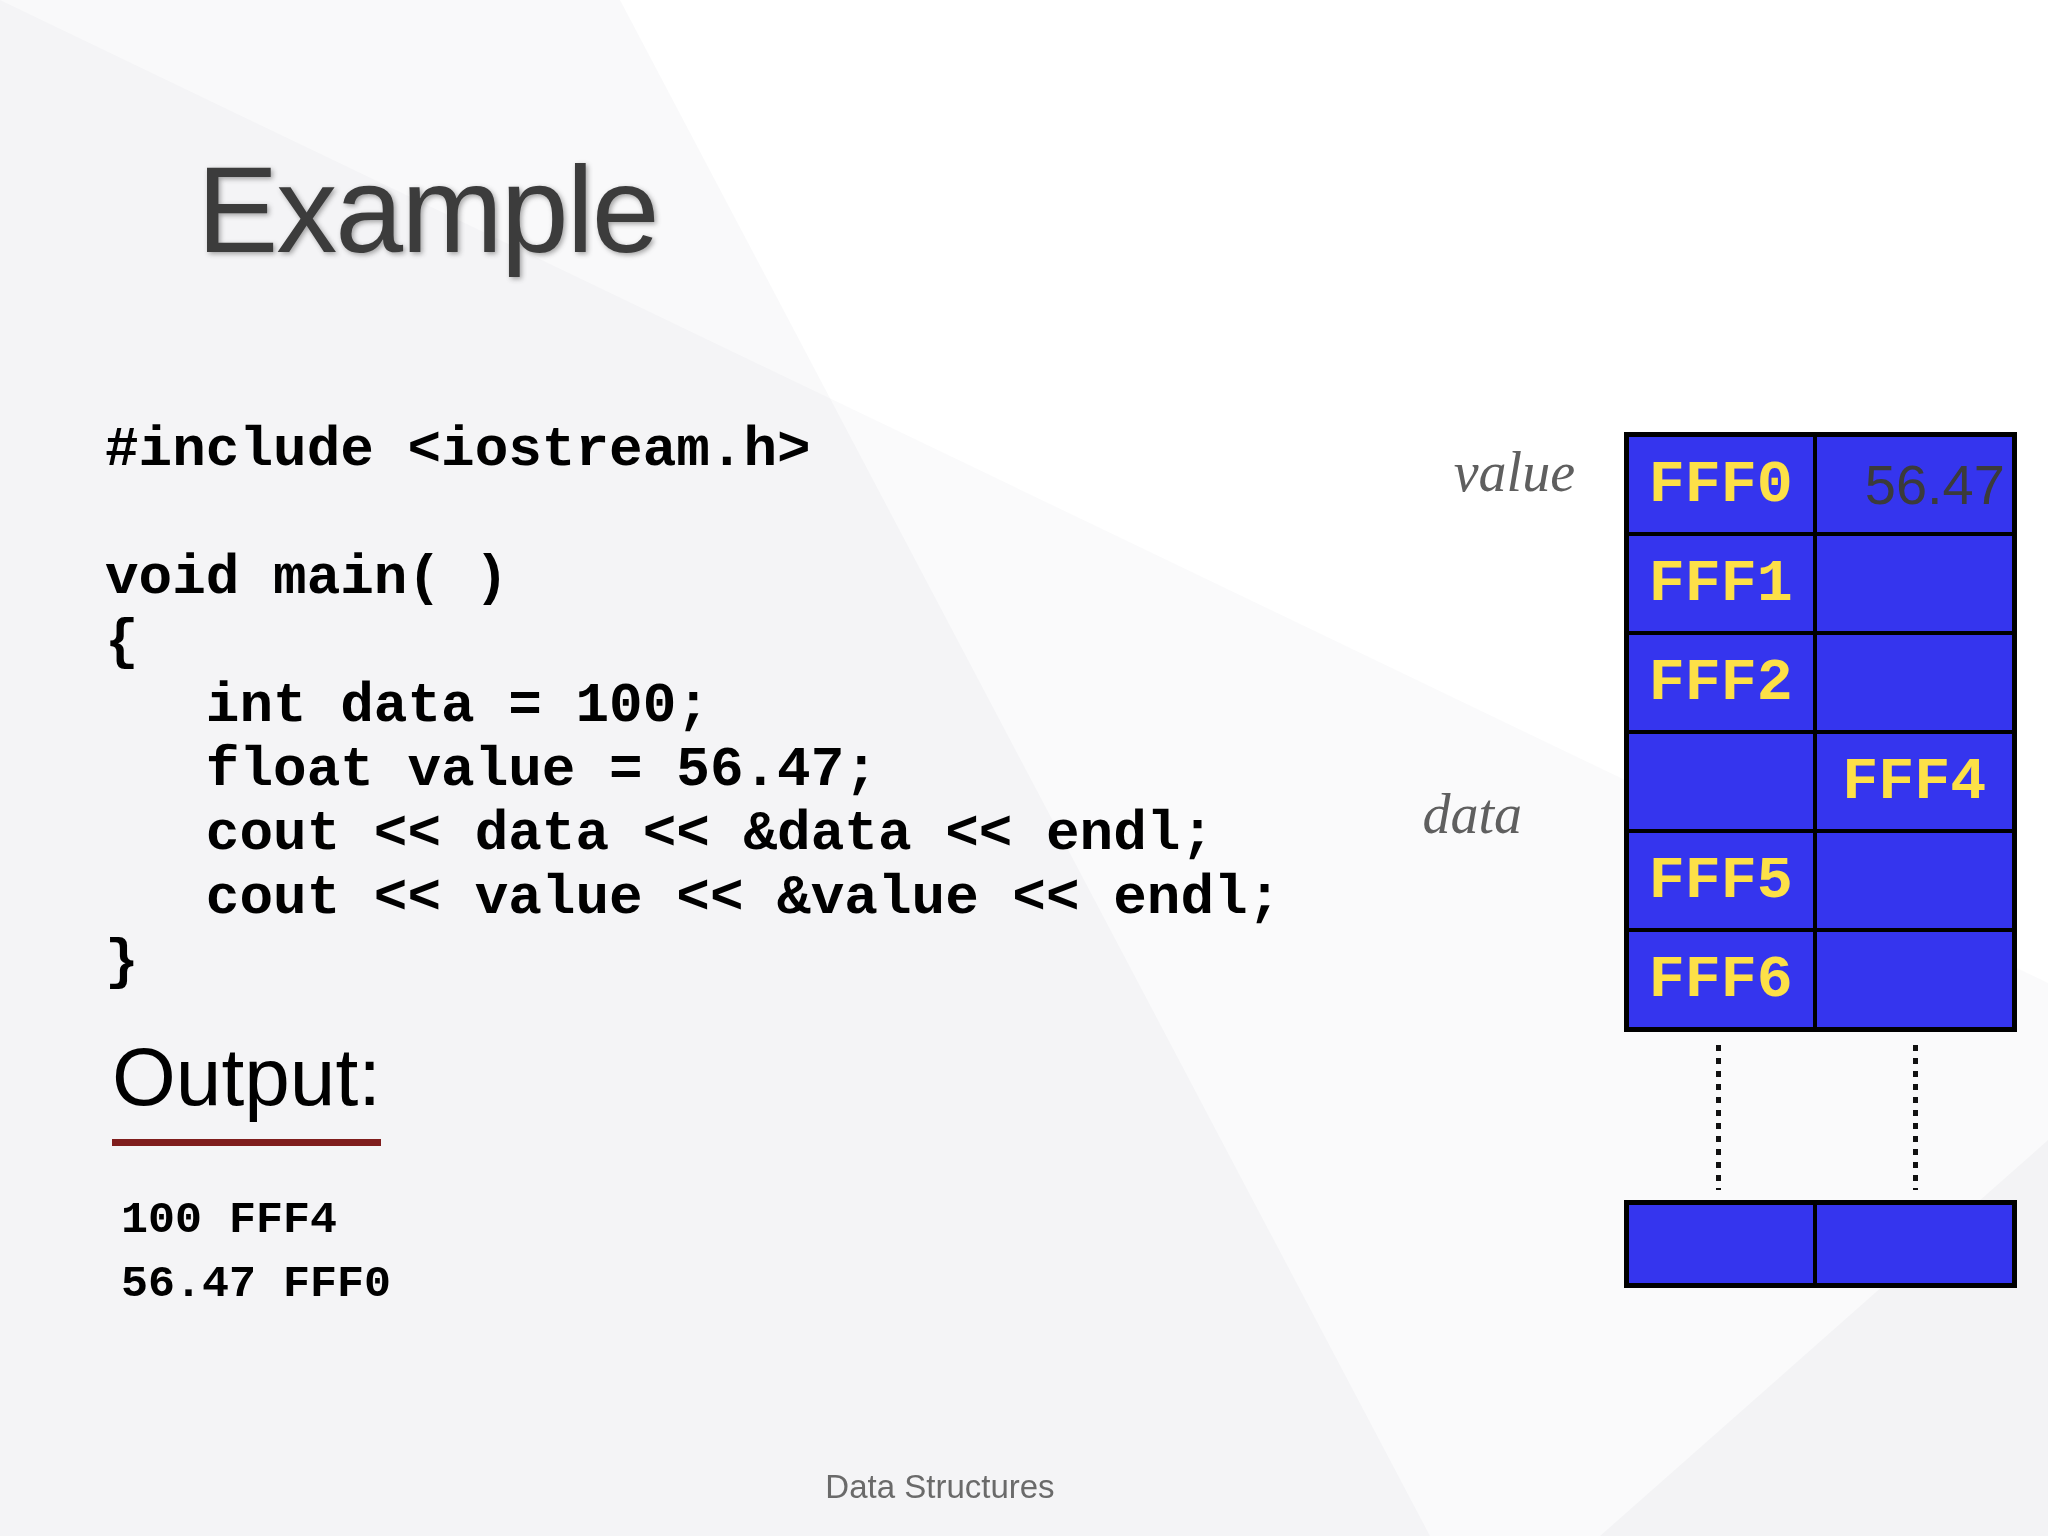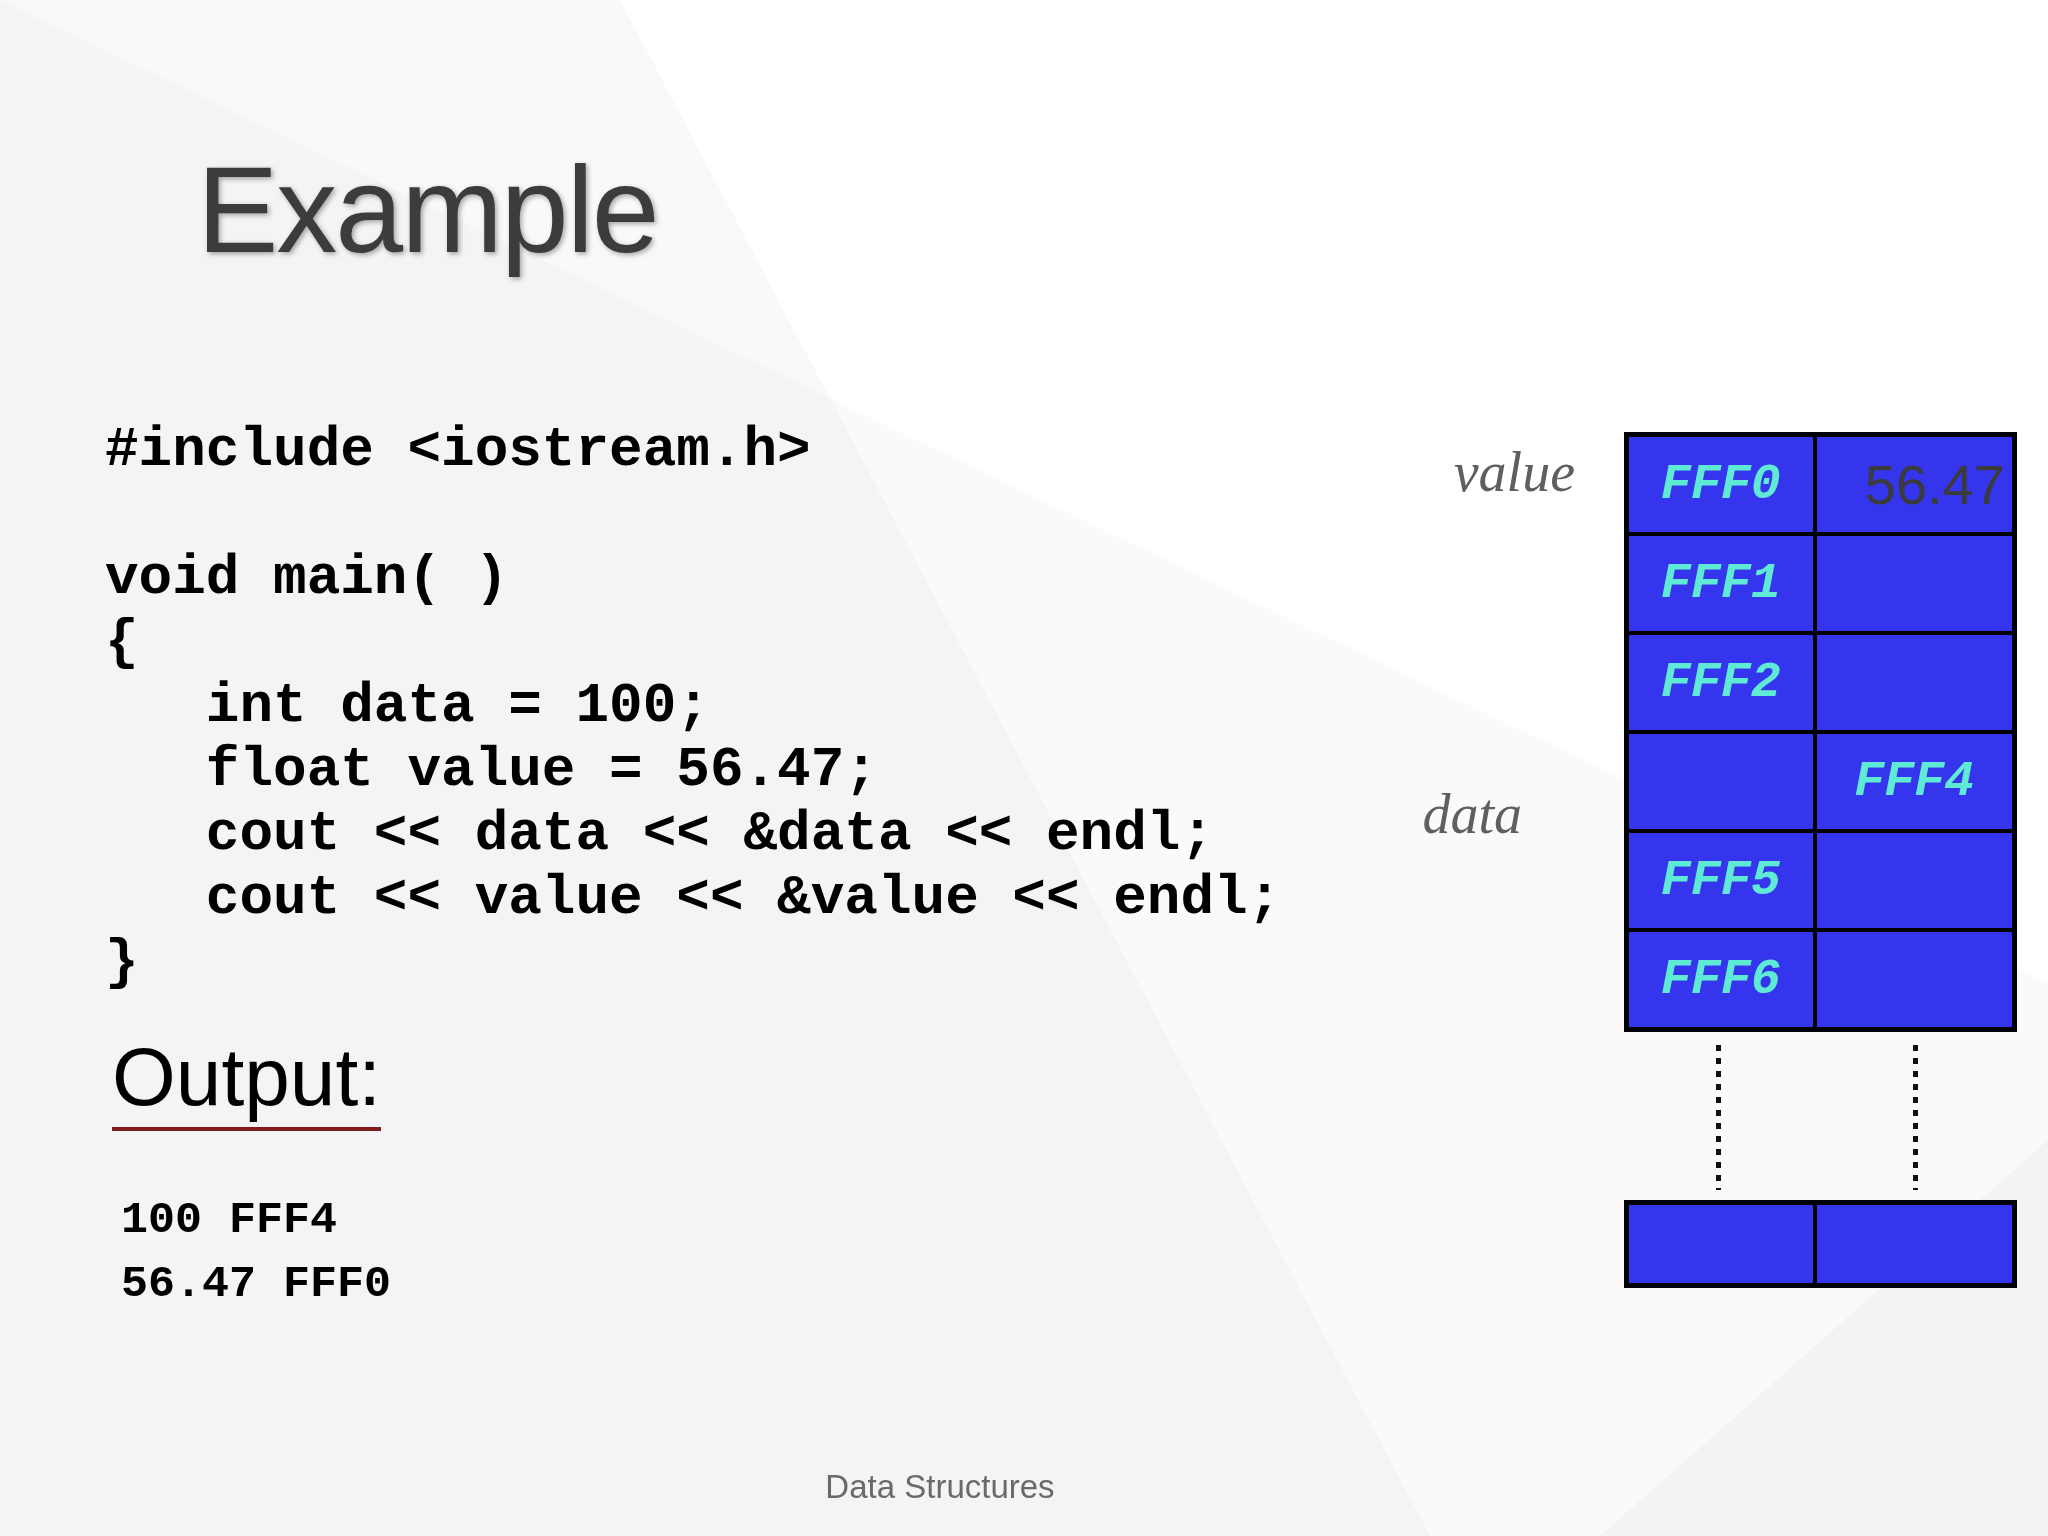--- a/index.html
+++ b/index.html
@@ -23,21 +23,21 @@
   }
   .code{
     position:absolute;left:105px;top:418px;margin:0;
     font-family:"Liberation Mono","DejaVu Sans Mono",monospace;
     font-weight:700;font-size:56px;line-height:64px;color:#000;
     white-space:pre;
   }
   .output-heading{
     position:absolute;left:112px;top:1030px;
     font-size:82px;font-weight:500;color:#000;
-    border-bottom:4px solid #7f1d1d;padding-bottom:3px;
+    border-bottom:7px solid #7f1d1d;padding-bottom:15px;
   }
   .output-block{
     position:absolute;left:108px;top:1176px;margin:13px;
     font-family:"Liberation Mono","DejaVu Sans Mono",monospace;
     font-weight:700;font-size:45px;line-height:64px;color:#000;
     white-space:pre;
   }
 
   .mem-label{
     position:absolute;font-style:italic;font-size:56px;color:#5f5f5f;
@@ -52,21 +52,21 @@
     display:grid;grid-template-columns:48.5% 51.5%;grid-auto-rows:1fr;
     border:3px solid #000;box-sizing:border-box;
   }
   .mem-cell{
     background:#3535ee;border:2px solid #000;
     display:flex;align-items:center;justify-content:center;
     overflow:hidden;
   }
   .mem-addr{
     font-family:"Liberation Mono","DejaVu Sans Mono",monospace;
-    font-weight:700;font-size:50px;color:#5eead4;font-style:italic;
+    font-weight:700;font-size:60px;color:#fde047;
   }
   .mem-val{font-size:56px;color:#3b3b3b;margin-left:41px;}
 
   .dotted-line{
     position:absolute;top:1045px;height:145px;width:5px;
     background-image:repeating-linear-gradient(to bottom,#111 0 6px,transparent 6px 13px);
   }
   .dotted-left{left:1716px;}
   .dotted-right{left:1913px;}
 

